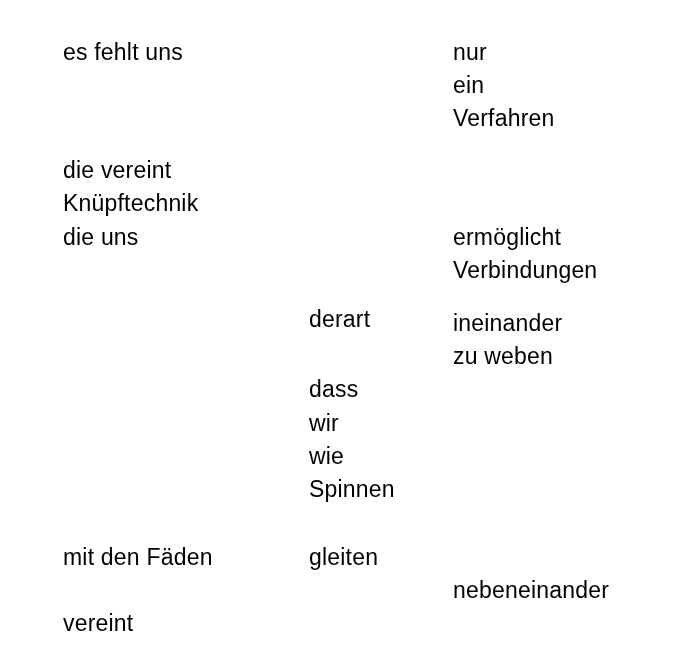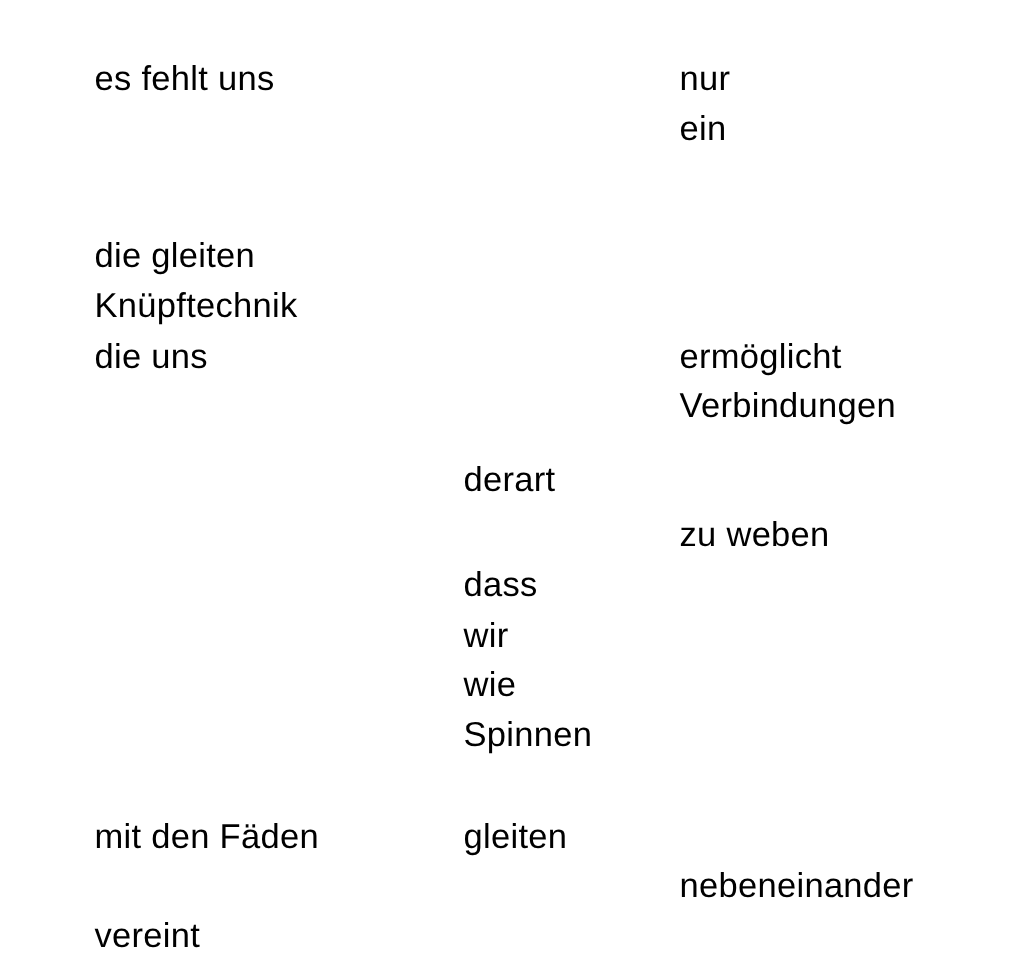--- a/index.html
+++ b/index.html
@@ -28,26 +28,28 @@
   .col-mid   { left: 309px; }
   .col-right { left: 453px; }
 </style>
 </head>
 <body>
 
 <div class="page">
   <div class="line col-left" style="top:41px">es fehlt uns</div>
   <div class="line col-right" style="top:41px">nur</div>
   <div class="line col-right" style="top:74px">ein</div>
-  <div class="line col-left" style="top:159px">die gleiten</div>
+  <div class="line col-right" style="top:107px">Verfahren</div>
+  <div class="line col-left" style="top:159px">die vereint</div>
   <div class="line col-left" style="top:192px">Knüpftechnik</div>
   <div class="line col-left" style="top:226px">die uns</div>
   <div class="line col-right" style="top:226px">ermöglicht</div>
   <div class="line col-right" style="top:259px">Verbindungen</div>
   <div class="line col-mid" style="top:308px">derart</div>
+  <div class="line col-right" style="top:312px">ineinander</div>
   <div class="line col-right" style="top:345px">zu weben</div>
   <div class="line col-mid" style="top:378px">dass</div>
   <div class="line col-mid" style="top:412px">wir</div>
   <div class="line col-mid" style="top:445px">wie</div>
   <div class="line col-mid" style="top:478px">Spinnen</div>
   <div class="line col-left" style="top:546px">mit den Fäden</div>
   <div class="line col-mid" style="top:546px">gleiten</div>
   <div class="line col-right" style="top:579px">nebeneinander</div>
   <div class="line col-left" style="top:612px">vereint</div>
 </div>

